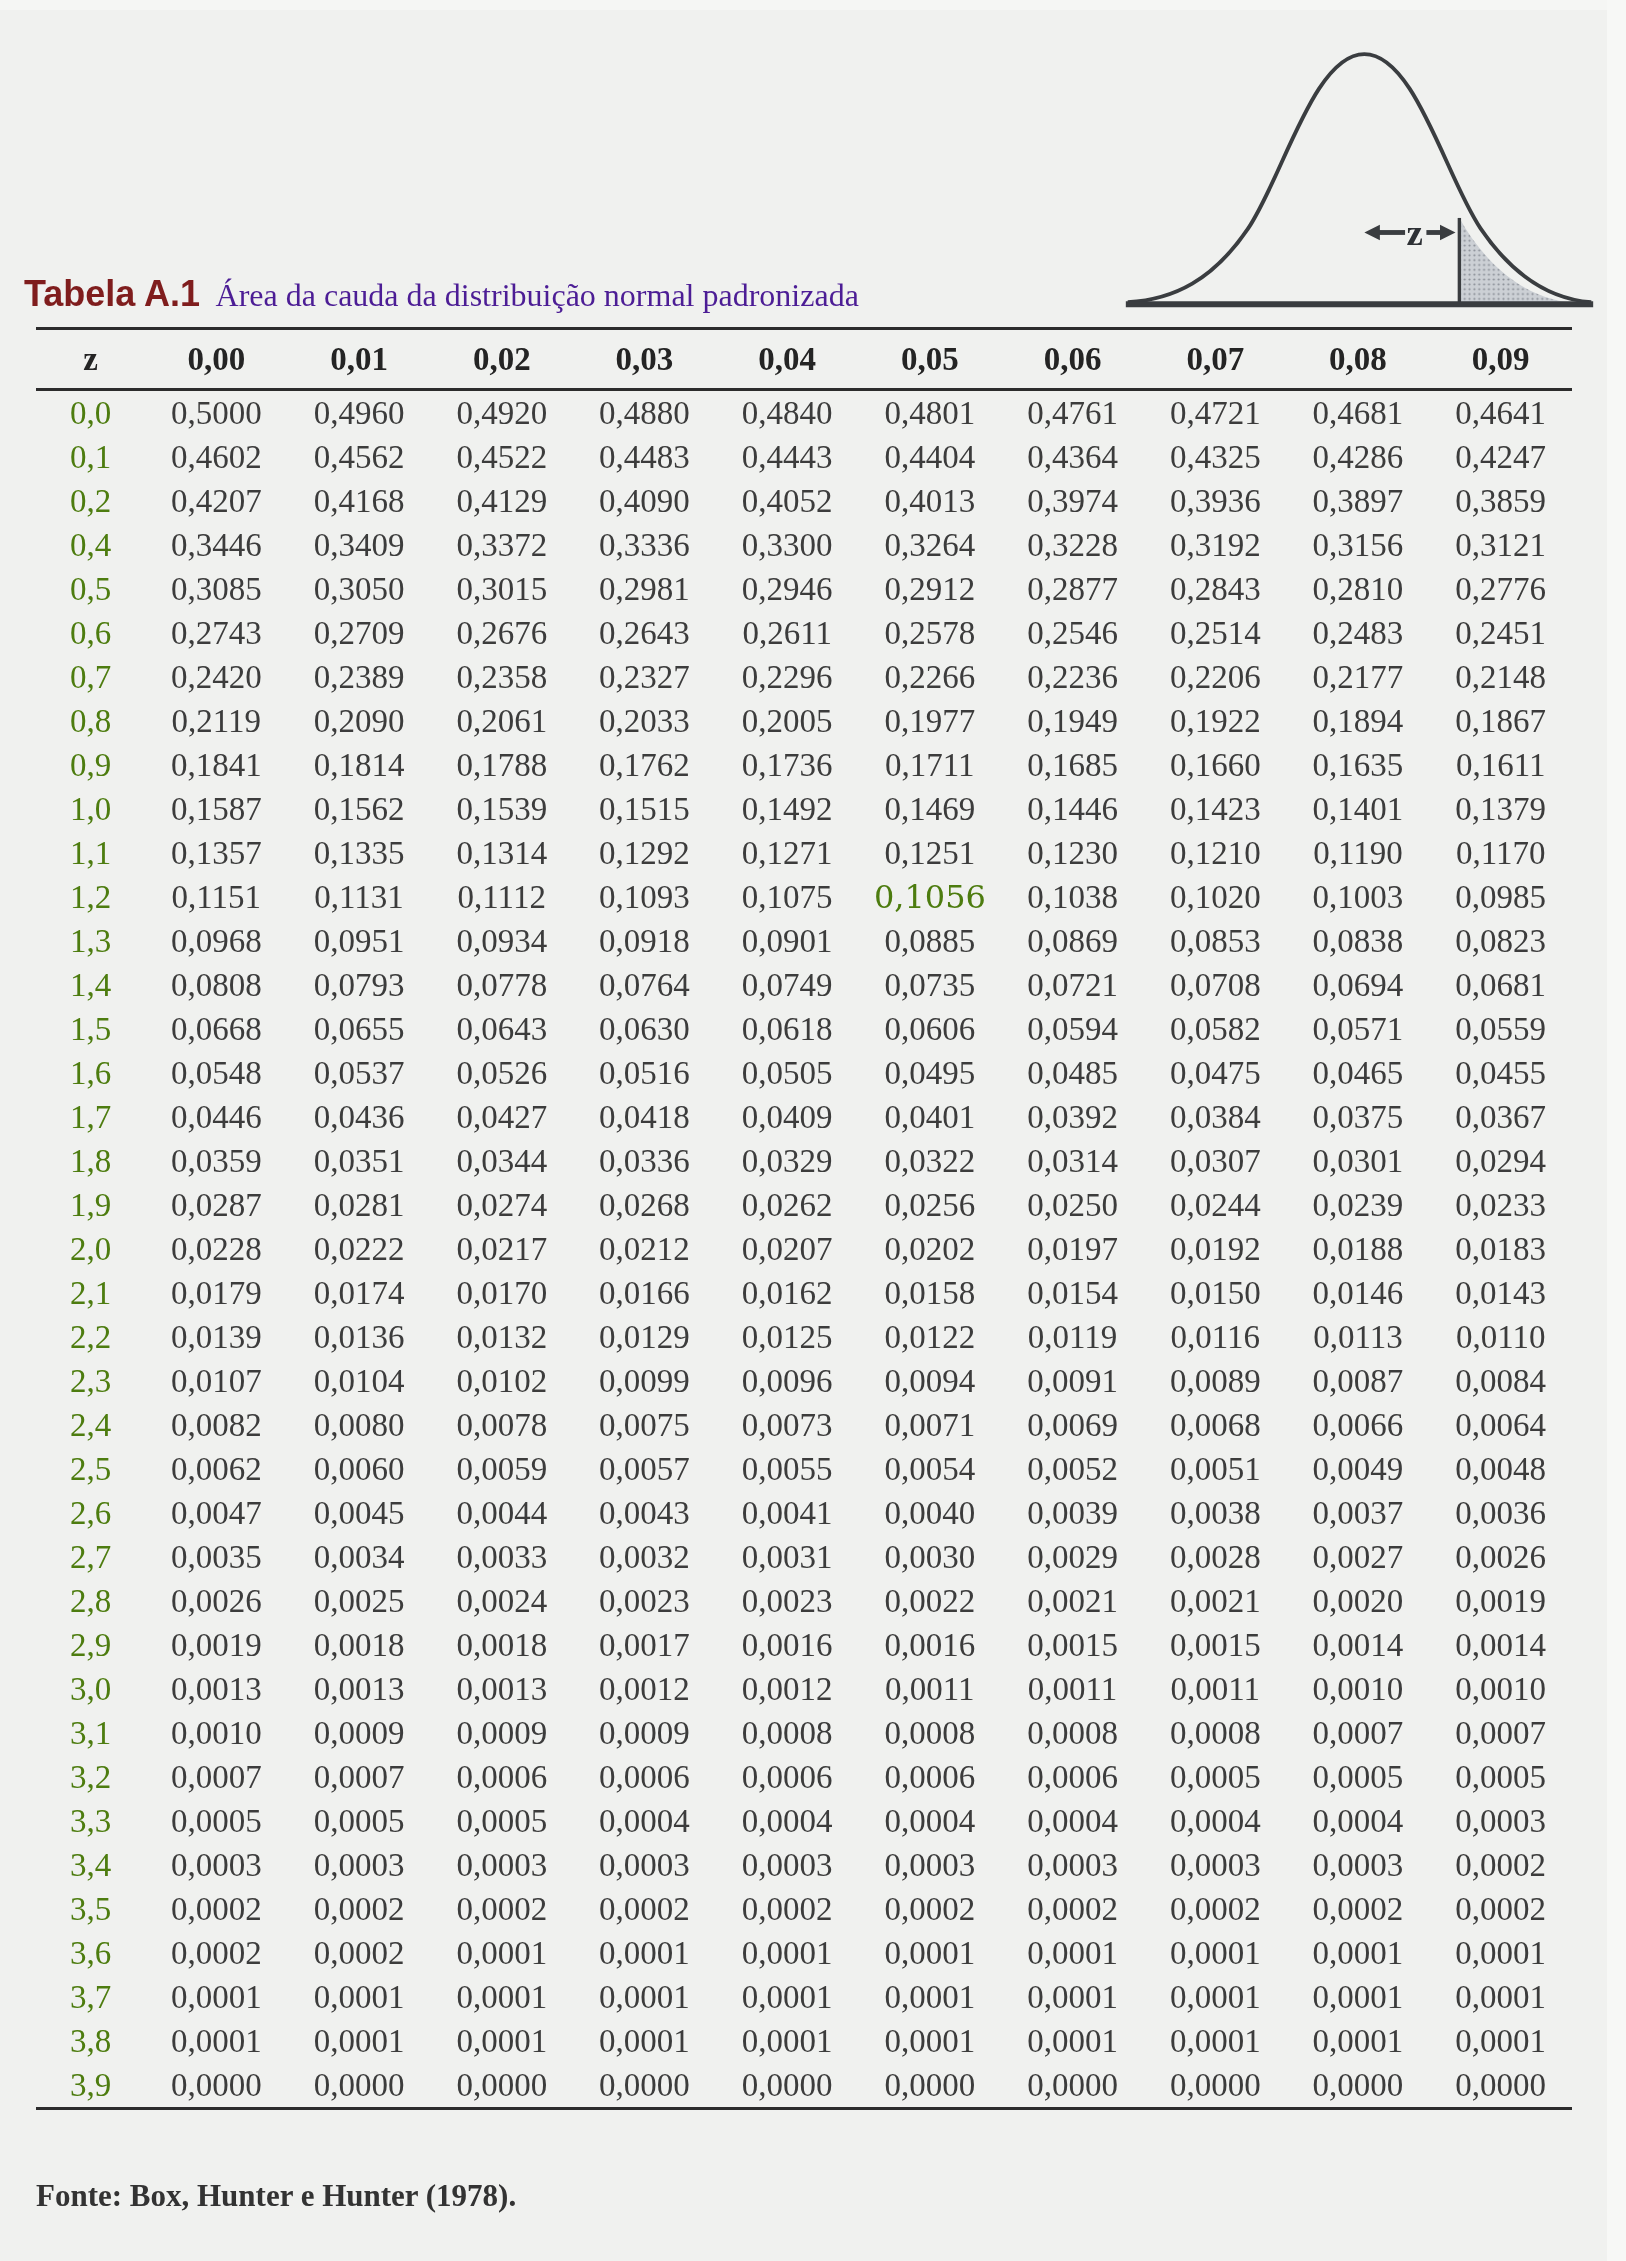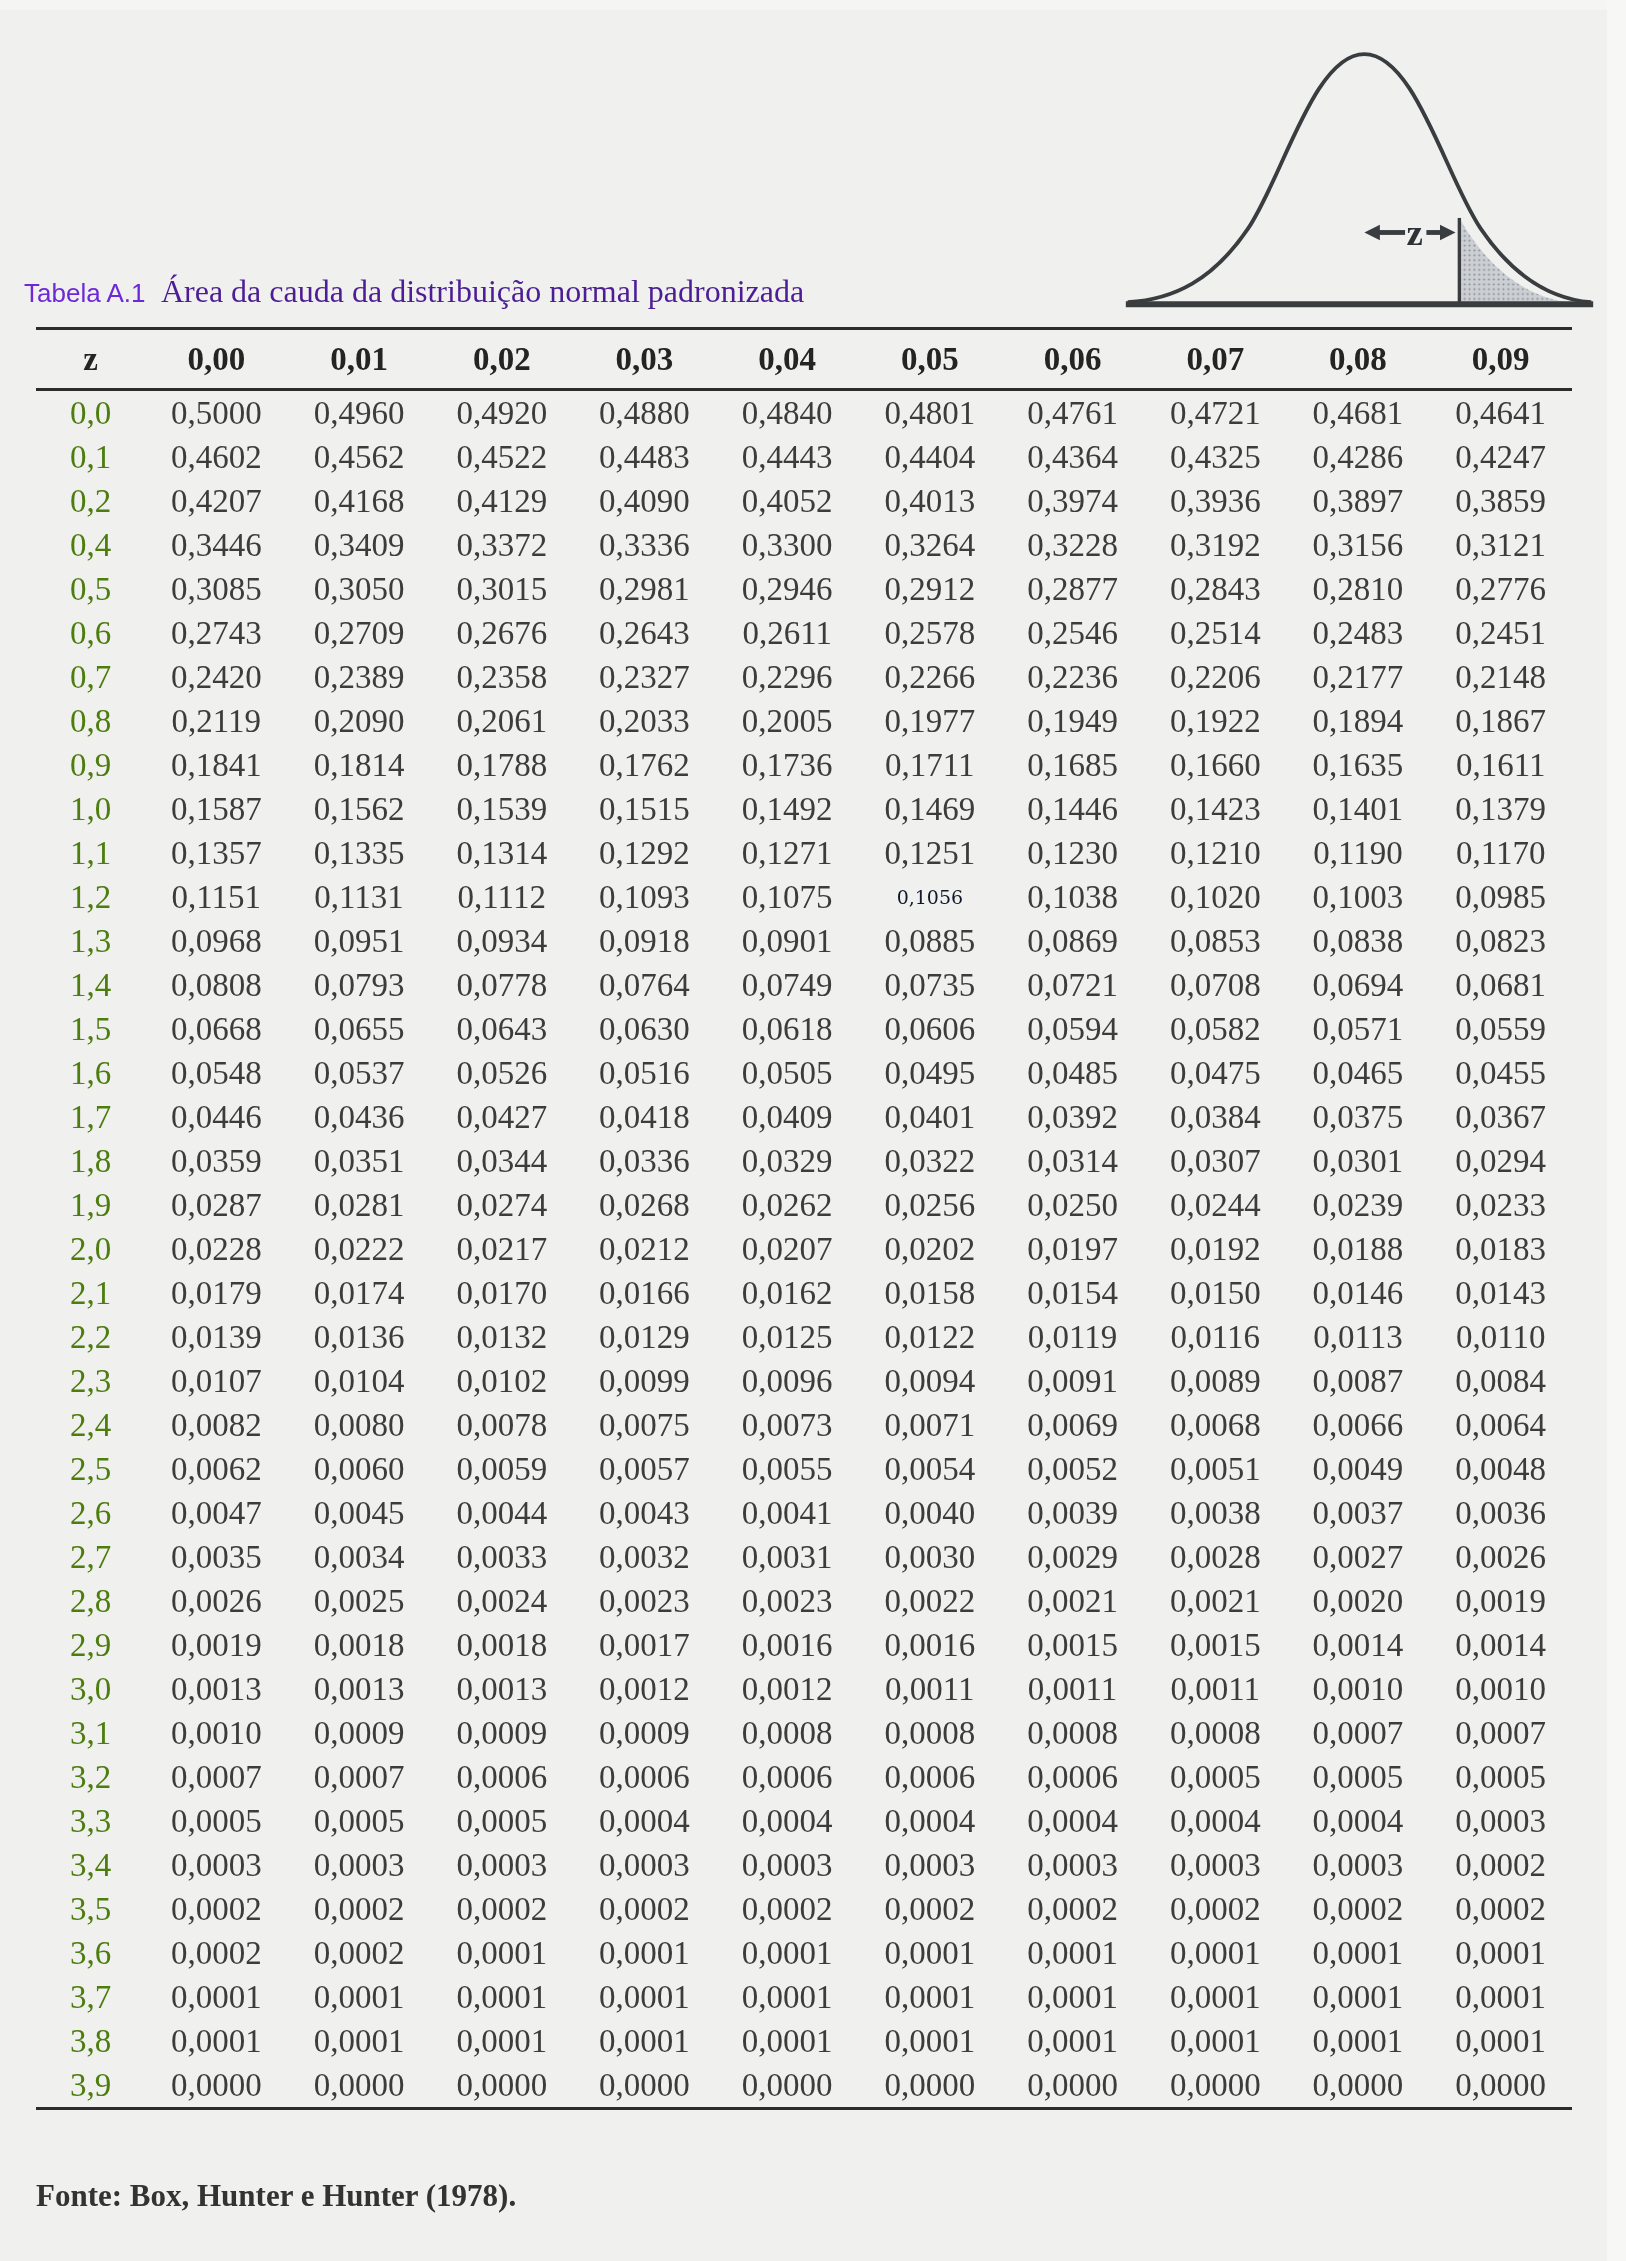--- a/index.html
+++ b/index.html
@@ -19,21 +19,21 @@
   .top-strip {
     position:absolute; top:0; left:0; width:100%; height:9.7px;
     background:#f5f6f4;
   }
   .title-row {
     position:absolute; left:24px; top:273px;
     display:flex; align-items:baseline; white-space:nowrap;
   }
   .title-label {
     font-family:"Liberation Sans", sans-serif;
-    font-weight:normal; font-size:26px; color:#6d28d9;
+    font-weight:bold; font-size:36px; color:#7f1d1d;
   }
   .title-text {
     margin-left:15.5px;
     font-family:"Liberation Serif", serif;
     font-size:32px; color:#4c1d95;
   }
   .curve-figure {
     position:absolute; left:1118px; top:25px;
     width:483px; height:287px;
   }
@@ -46,21 +46,21 @@
     border-bottom:3.9px solid #2c2c2c;
   }
   .trow { display:flex; height:44px; line-height:44px; }
   .thead .trow { height:58px; line-height:58px; }
   .cell { flex:1 1 0; text-align:center; font-size:33px; color:#3c3c3c; }
   .zcell { flex:0 0 109px; }
   .hcell { font-weight:bold; color:#242424; }
   .zlabel { color:#4d7c0f;text-align:center; }
   .altfont {
     font-family:"DejaVu Serif", serif;
-    font-size:19px; color:#0f172a;
+    font-size:32px; color:#4d7c0f;
   }
   .footer {
     position:absolute; left:36px; top:2178px;
     font-size:31px; color:#333333;font-weight:bold;
   }
 </style>
 </head>
 <body>
 
 <div class="page">

